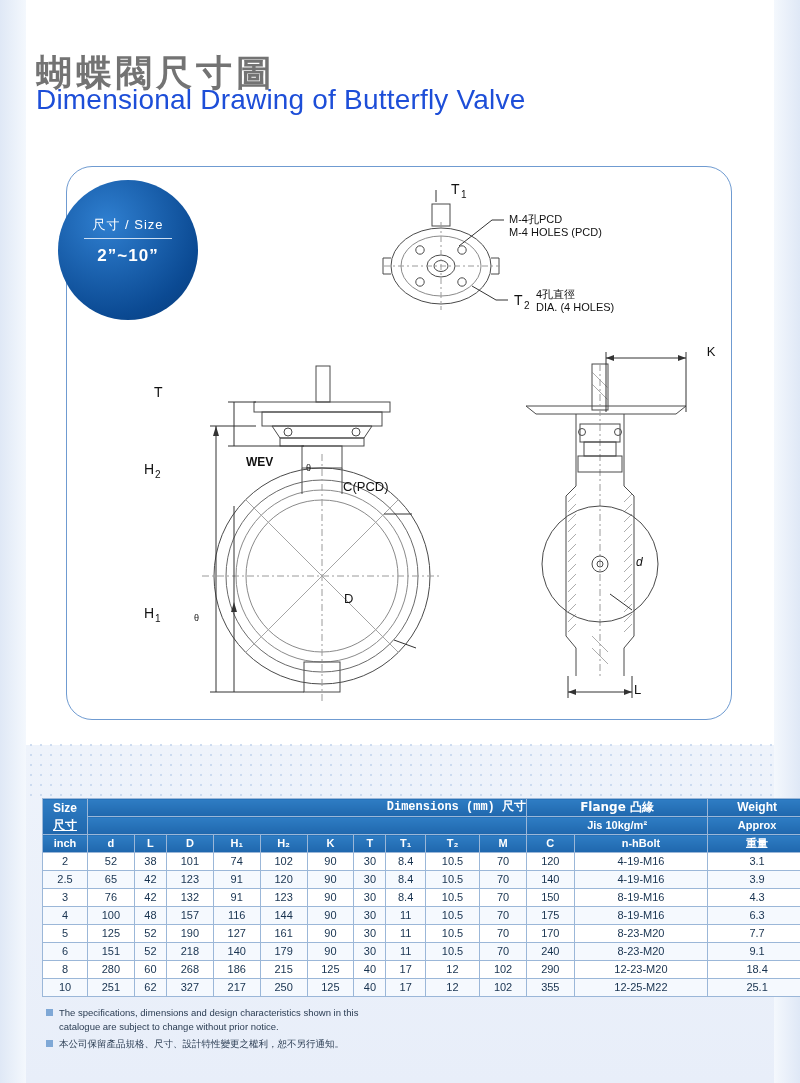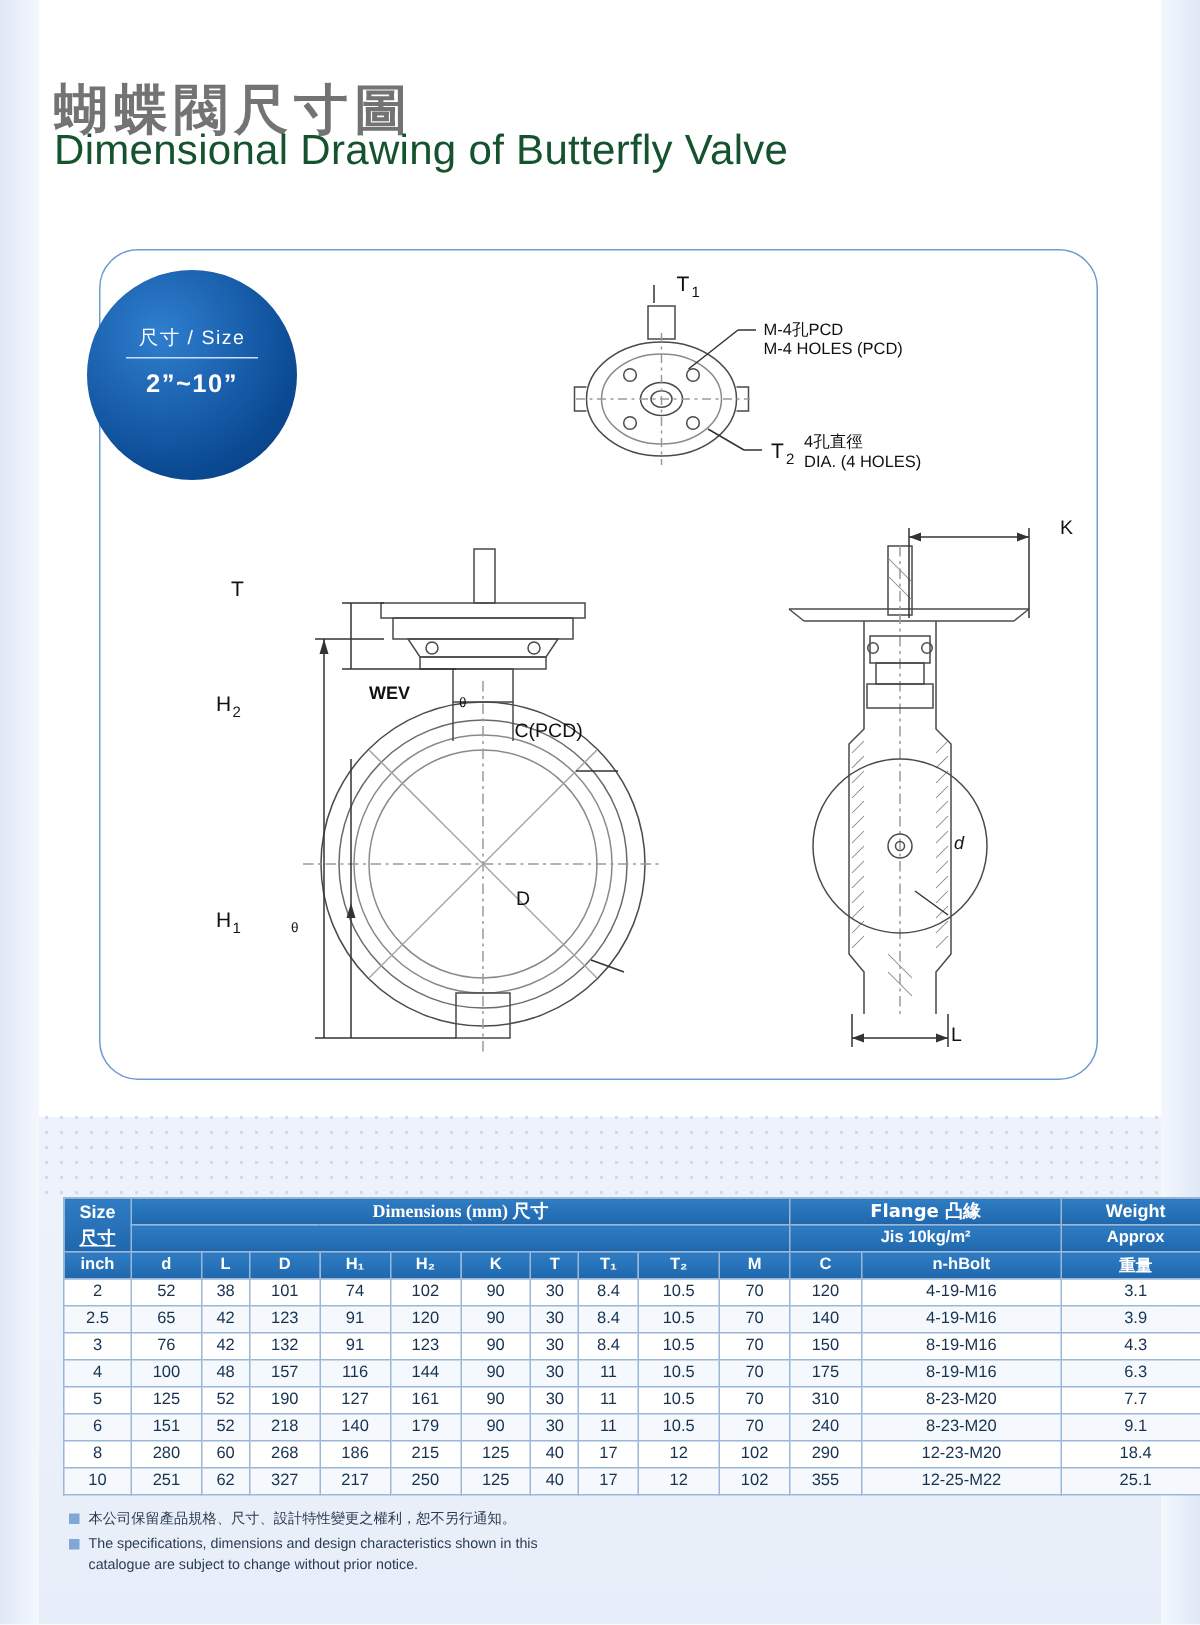--- a/index.html
+++ b/index.html
@@ -31,21 +31,21 @@
     opacity:.85;
   }
   
   .title-cn{
     position:absolute;left:36px;top:49px;
     font-size:36px;letter-spacing:4px;color:#737373;font-weight:bold;
     font-family:"DejaVu Sans","Liberation Sans",sans-serif;
   }
   .title-en{
     position:absolute;left:36px;top:84px;
-    font-size:28px;color:#14532d;letter-spacing:.2px;
+    font-size:28px;color:#1d4ed8;letter-spacing:.2px;
     font-family:"Liberation Sans",sans-serif;
   }
   
   .panel{
     position:absolute;left:66px;top:166px;width:664px;height:552px;
     background:#ffffff;border:1px solid #6f9bd1;border-radius:26px;
     box-shadow:0 0 0 1px #ffffff inset;
   }
   
   .bubble{
@@ -285,21 +285,21 @@
 </div>
 
 <div class="tbl-wrap">
   <table class="spec">
     <thead>
       <tr>
         <th class="th-size" rowspan="2">
           <div>Size</div>
           <div style="font-family:'DejaVu Sans',sans-serif;text-decoration:underline;">尺寸</div>
         </th>
-        <th colspan="10" style="font-family:Liberation Serif, serif;">Dimensions (mm) 尺寸</th>
+        <th colspan="10" style="font-family:Liberation Mono, monospace;text-align:right;">Dimensions (mm) 尺寸</th>
         <th colspan="2" style="font-family:'DejaVu Sans',sans-serif;">Flange 凸緣</th>
         <th rowspan="1">Weight</th>
       </tr>
       <tr>
         <th colspan="10" class="sub"></th>
         <th colspan="2" class="sub">Jis 10kg/m²</th>
         <th class="sub">Approx</th>
       </tr>
       <tr>
         <th class="sub">inch</th>
@@ -388,21 +388,21 @@
           <td>125</td>
           <td>52</td>
           <td>190</td>
           <td>127</td>
           <td>161</td>
           <td>90</td>
           <td>30</td>
           <td>11</td>
           <td>10.5</td>
           <td>70</td>
-          <td>310</td>
+          <td>170</td>
           <td>8-23-M20</td>
           <td>7.7</td>
         </tr>
         <tr>
           <td>6</td>
           <td>151</td>
           <td>52</td>
           <td>218</td>
           <td>140</td>
           <td>179</td>
@@ -447,22 +447,22 @@
           <td>12-25-M22</td>
           <td>25.1</td>
         </tr>
       </tbody>
   </table>
 </div>
 
 <div class="notes">
   <div class="row">
     <span class="sq"></span>
-    <span class="cn">本公司保留產品規格、尺寸、設計特性變更之權利，恕不另行通知。</span>
-  </div>
-  <div class="row">
-    <span class="sq"></span>
     <span>
       <span>The specifications, dimensions and design characteristics shown in this</span><br>
       <span>catalogue are subject to change without prior notice.</span>
     </span>
   </div>
+  <div class="row">
+    <span class="sq"></span>
+    <span class="cn">本公司保留產品規格、尺寸、設計特性變更之權利，恕不另行通知。</span>
+  </div>
 </div>
 
 </body></html>

